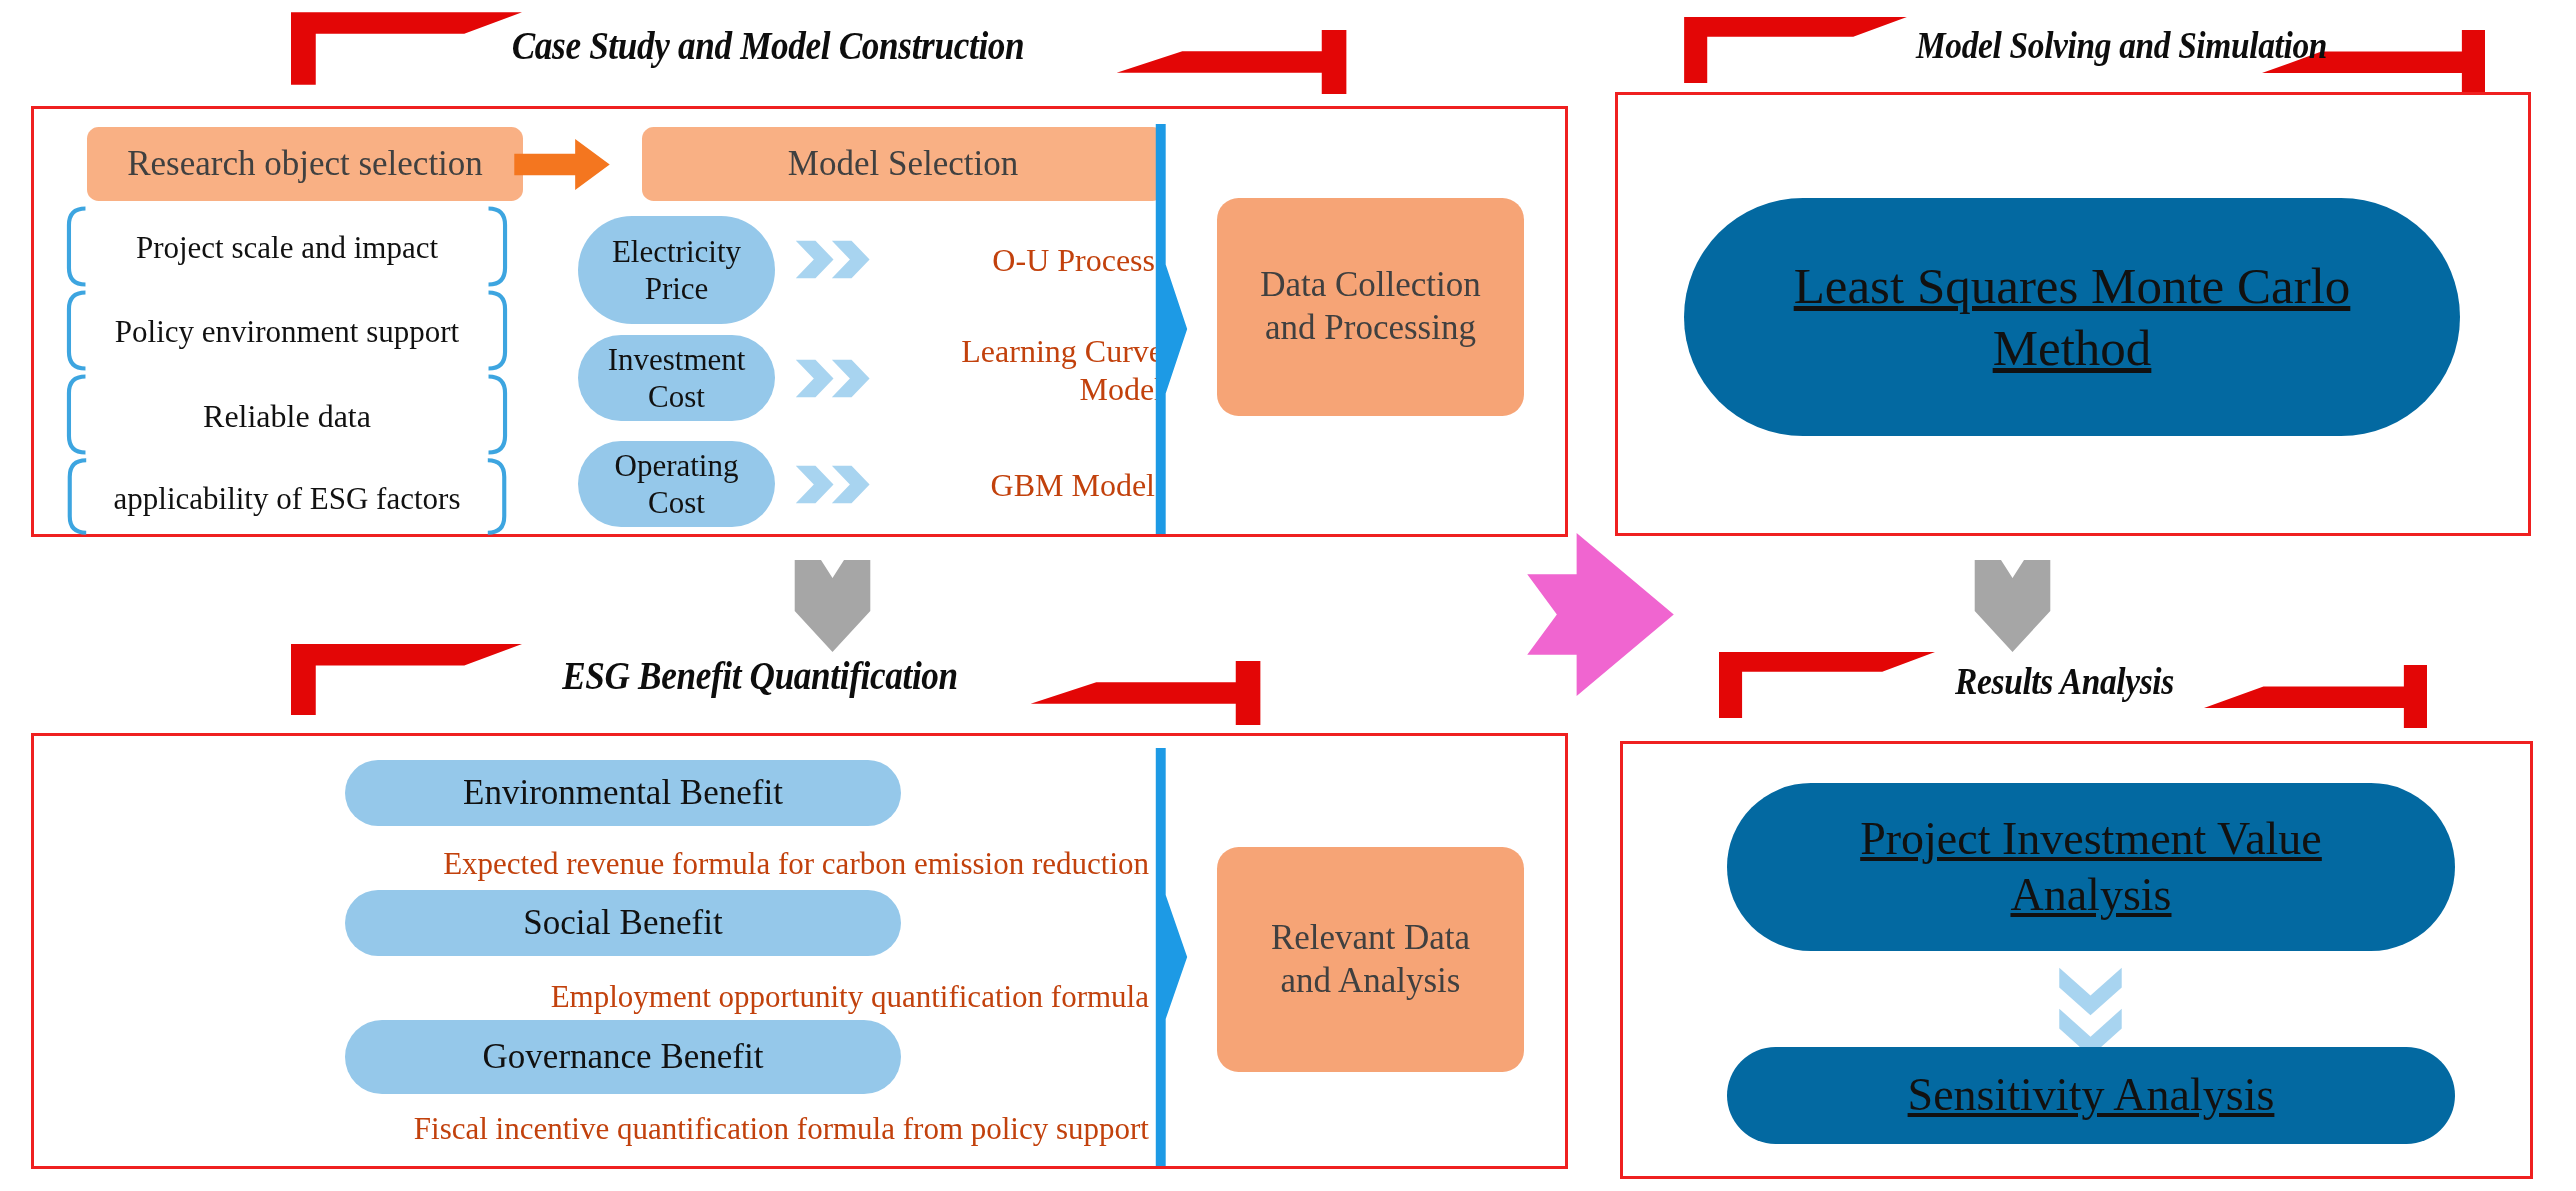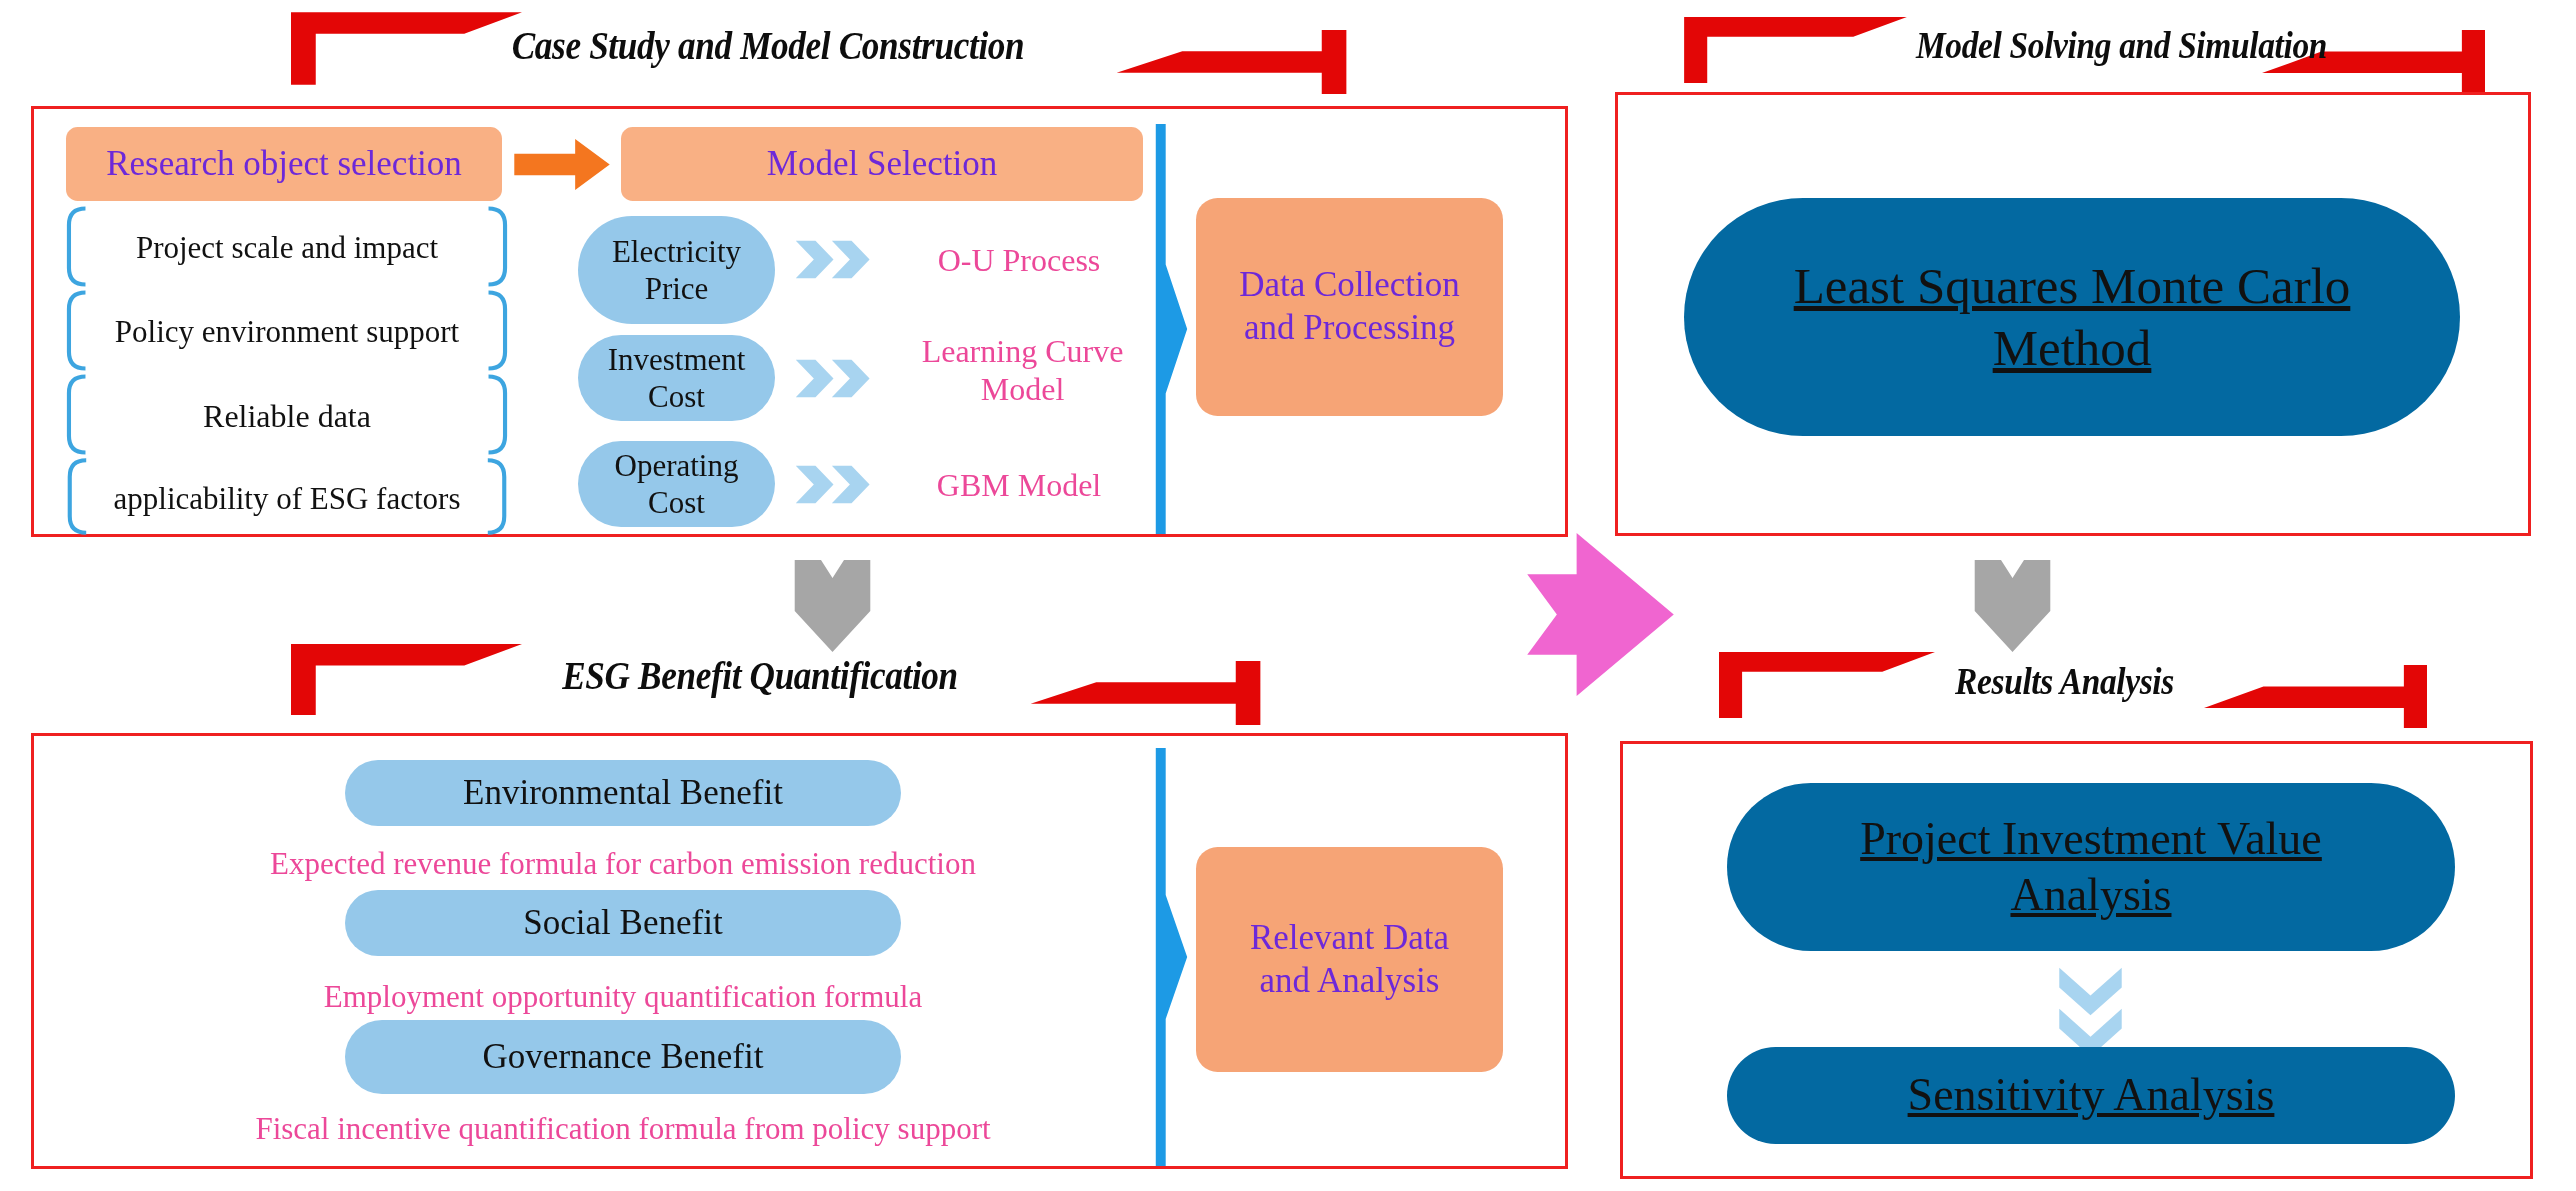--- a/index.html
+++ b/index.html
@@ -40,22 +40,23 @@
 
   
   .orange-box {
     position: absolute;
     background: #f9b084;
     border-radius: 11.6px;
     display: flex;
     align-items: center;
     justify-content: center;
     text-align: center;
-    color: #6d28d9;
+    color: #404040;
     line-height: 1.22;
+    margin-left: 21px;
   }
   .orange-box.big { background: #f6a476; border-radius: 21.5px; }
 
   
   .blue-pill {
     position: absolute;
     background: #95c8ea;
     border-radius: 825px;
     display: flex;
     align-items: center;
@@ -73,22 +74,22 @@
     justify-content: center;
     text-align: center;
     color: #111;
     line-height: 1.22;
     text-decoration: underline;
   }
 
   
   .plain-label {
     position: absolute;
-    color: #ec4899;
-    text-align: center;
+    color: #c2410c;
+    text-align: right;
     line-height: 1.2;
     white-space: pre-line;
   }
 
   
   .crit-row { position: absolute; }
   .crit-text {
     position: absolute;
     color: #111;
     text-align: center;

